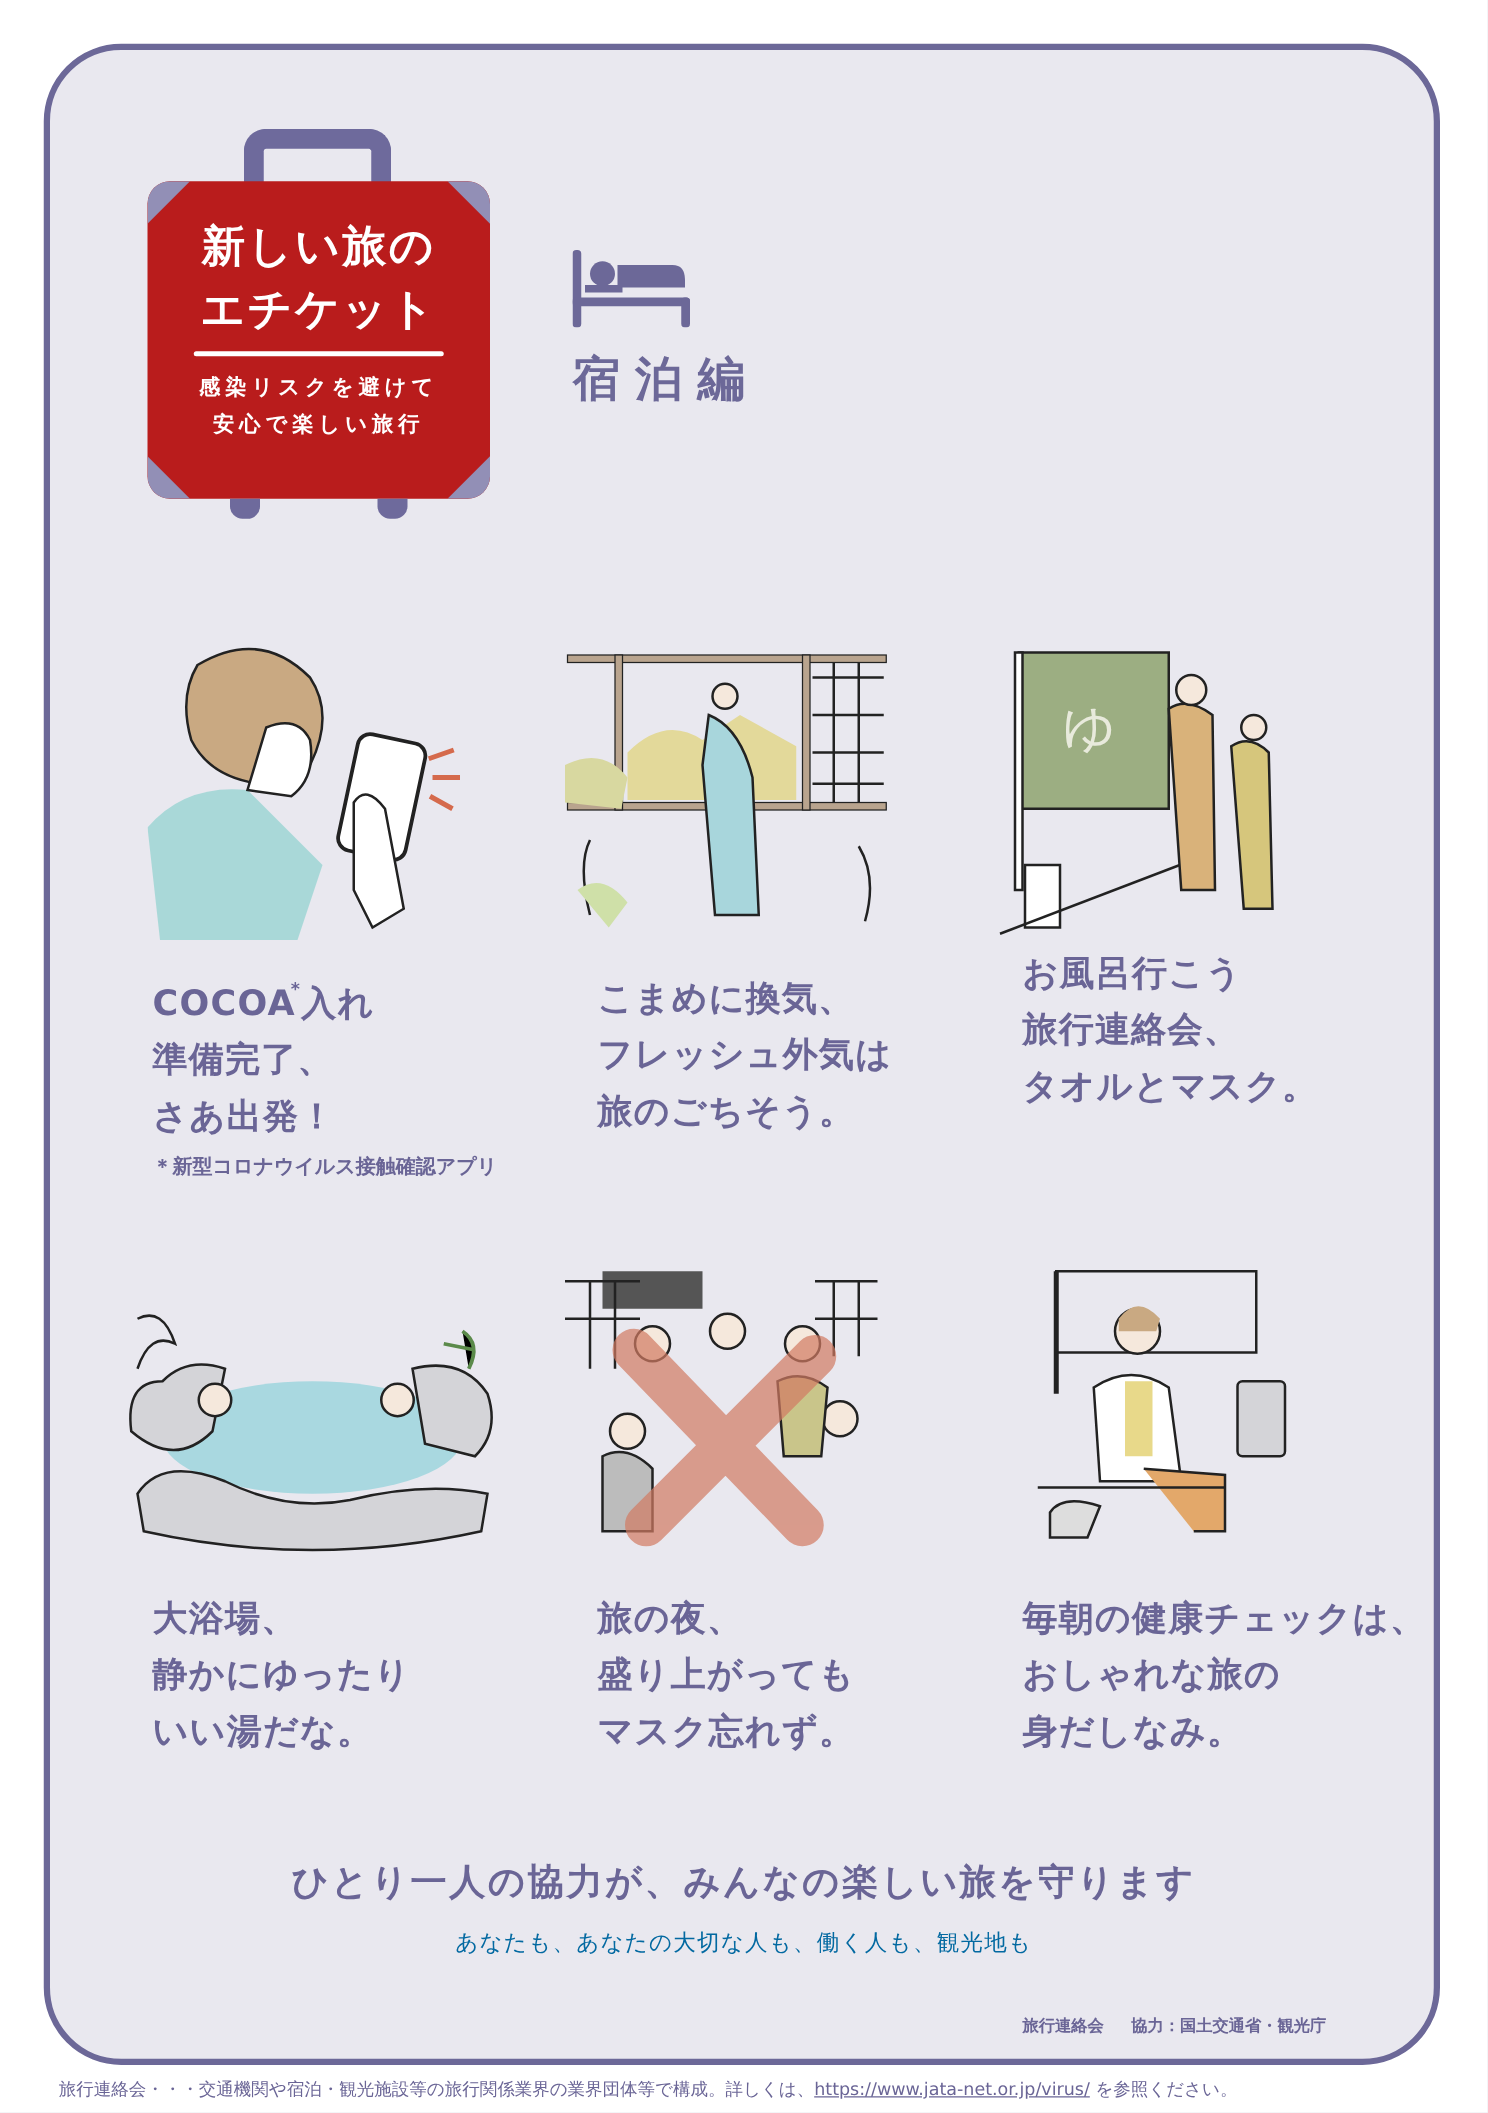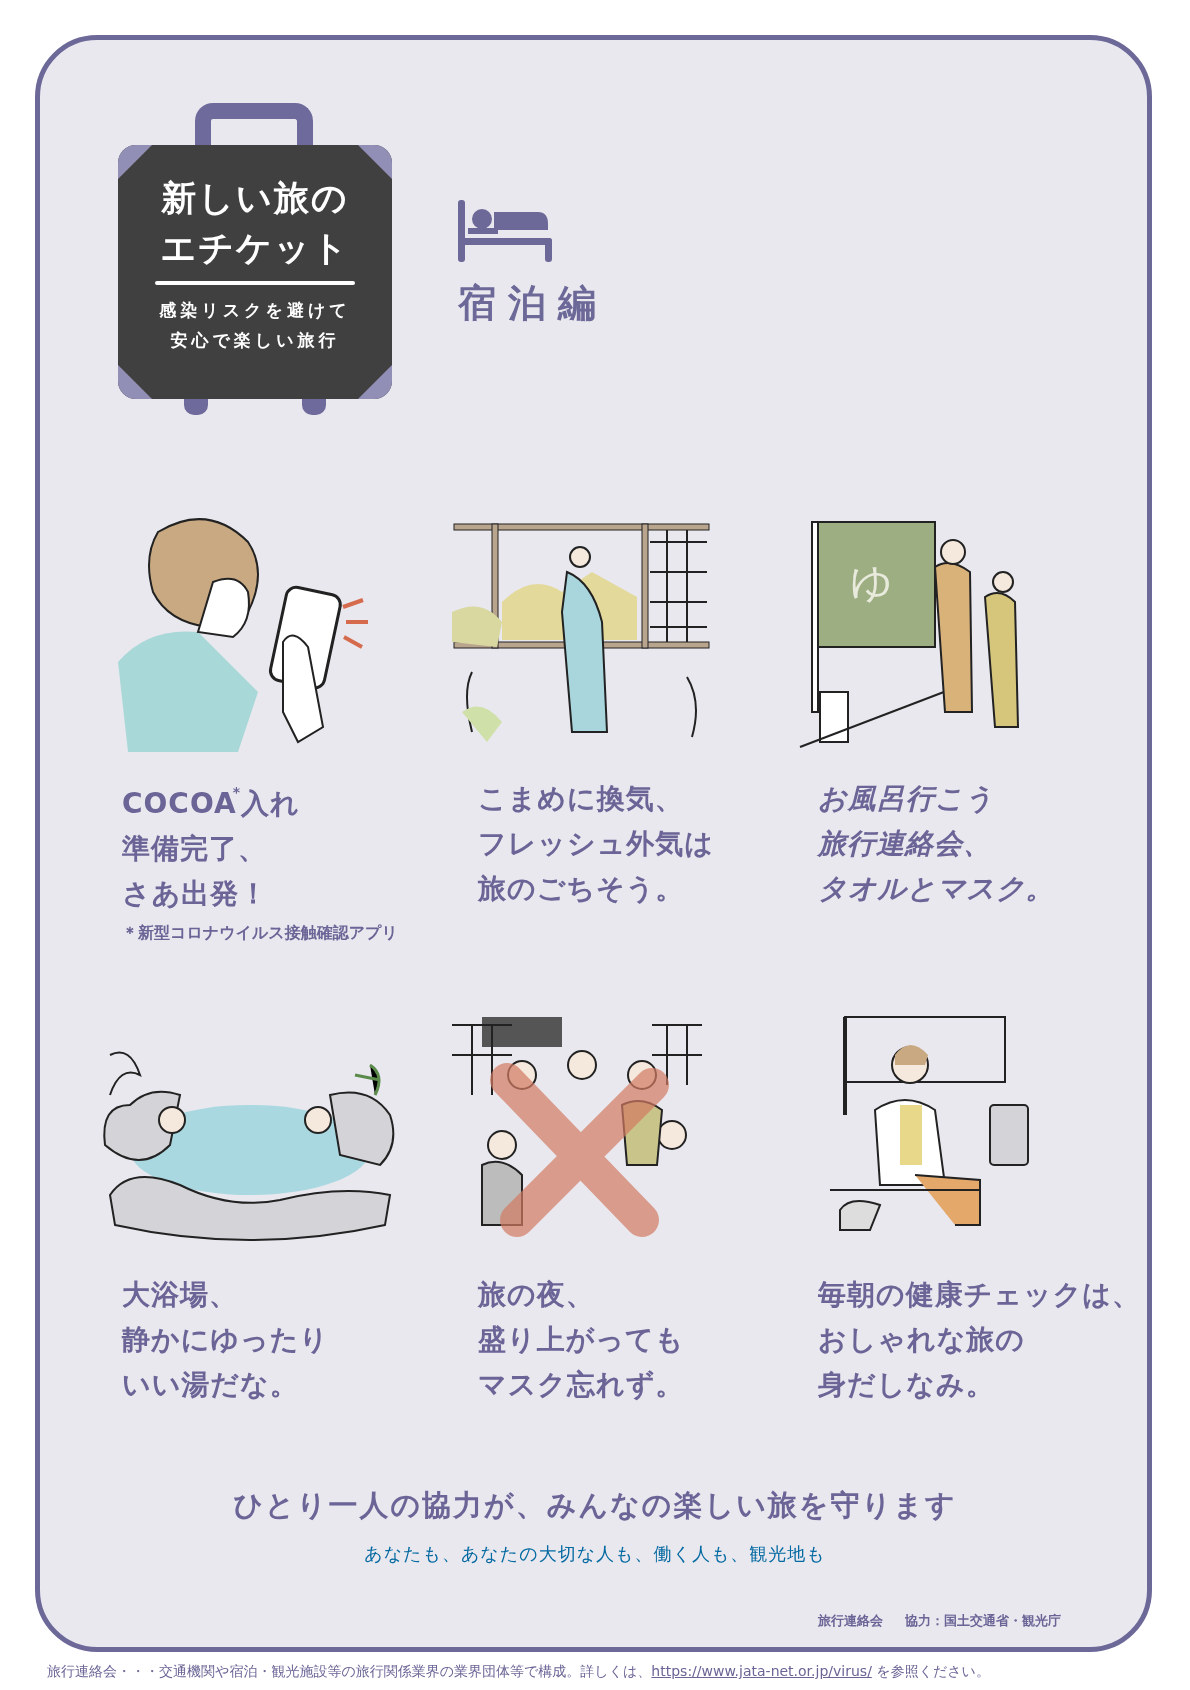--- a/index.html
+++ b/index.html
@@ -11,21 +11,21 @@
     position:absolute; left:35px; top:35px; width:1107px; height:1607px;
     border:5px solid #6c6898; border-radius:62px; background:#e9e8ef; box-sizing:content-box;
   }
   
   .suitcase { position:absolute; left:118px; top:103px; width:274px; height:315px; }
   .suitcase .handle {
     position:absolute; left:77px; top:0; width:118px; height:52px;
     border:16px solid #6e6a9c; border-bottom:none; border-radius:18px 18px 0 0; box-sizing:border-box;
   }
   .suitcase .body {
-    position:absolute; left:0; top:42px; width:274px; height:254px; background:#404040;
+    position:absolute; left:0; top:42px; width:274px; height:254px; background:#b91c1c;
     border-radius:18px; overflow:hidden;
   }
   .suitcase .corner { position:absolute; width:0; height:0; }
   .suitcase .c-tl { left:0; top:0; border-top:34px solid #928fb6; border-right:34px solid transparent; }
   .suitcase .c-tr { right:0; top:0; border-top:34px solid #928fb6; border-left:34px solid transparent; }
   .suitcase .c-bl { left:0; bottom:0; border-bottom:34px solid #928fb6; border-right:34px solid transparent; }
   .suitcase .c-br { right:0; bottom:0; border-bottom:34px solid #928fb6; border-left:34px solid transparent; }
   .suitcase .title {
     position:absolute; left:0; right:0; top:28px; text-align:center; color:#ffffff;
     font-size:35px; font-weight:bold; line-height:50px; letter-spacing:2px;
@@ -136,21 +136,21 @@
   <div>準備完了、</div>
   <div>さあ出発！</div>
 </div>
 <div class="footnote">＊新型コロナウイルス接触確認アプリ</div>
 
 <div class="caption" style="left:478px;top:776px;">
   <div>こまめに換気、</div>
   <div>フレッシュ外気は</div>
   <div>旅のごちそう。</div>
 </div>
-<div class="caption" style="left:818px;top:776px;font-style:italic;">
+<div class="caption" style="left:818px;top:756px;">
   <div>お風呂行こう</div>
   <div>旅行連絡会、</div>
   <div>タオルとマスク。</div>
 </div>
 
 <svg class="illus" style="left:100px;top:1035px;width:300px;" viewBox="0 0 300 240">
   <path d="M10 60 Q20 30 40 40 Q30 10 10 20" stroke="#222" stroke-width="2" fill="none"></path>
   <ellipse cx="150" cy="115" rx="120" ry="45" fill="#a9d8e0"></ellipse>
   <path d="M5 110 Q0 70 30 70 Q50 50 80 60 L70 110 Q40 140 5 110 Z" fill="#d4d4d8" stroke="#222" stroke-width="2"></path>
   <path d="M230 60 Q270 50 290 80 Q300 110 280 130 L240 120 Z" fill="#d4d4d8" stroke="#222" stroke-width="2"></path>

